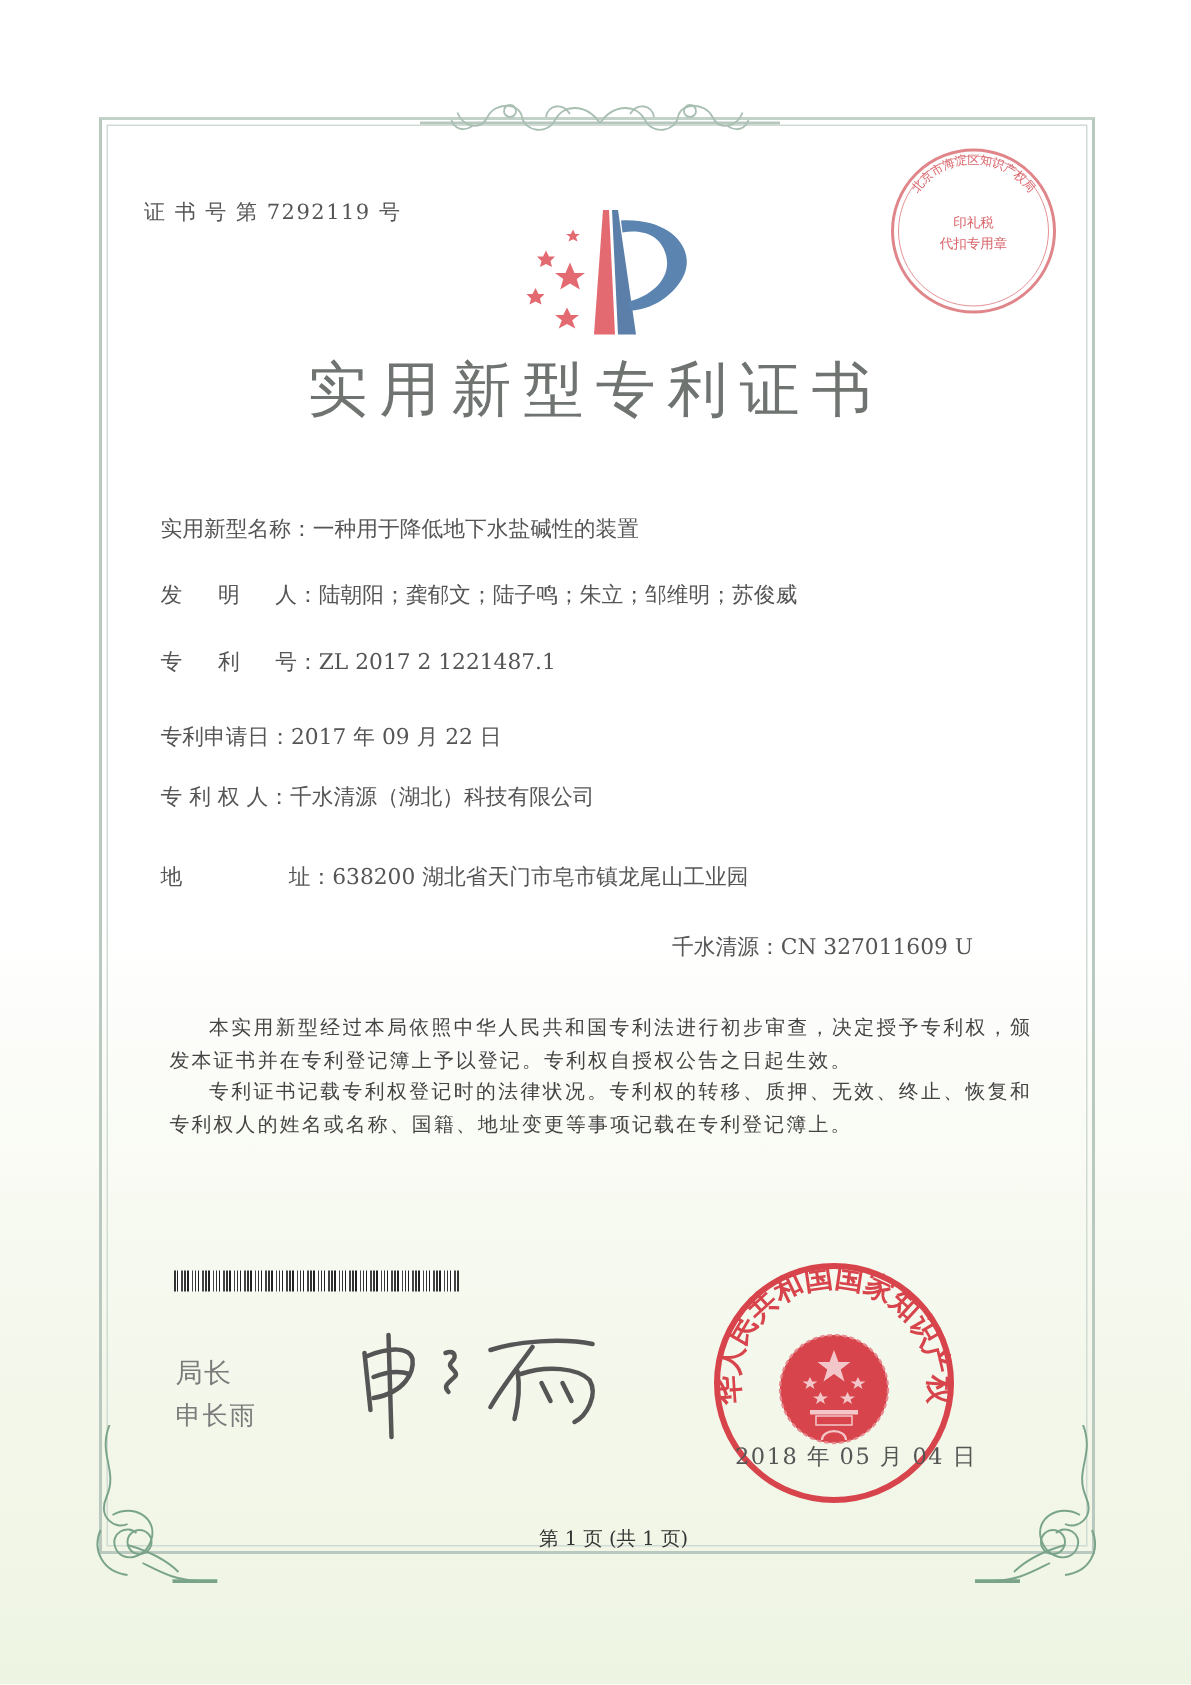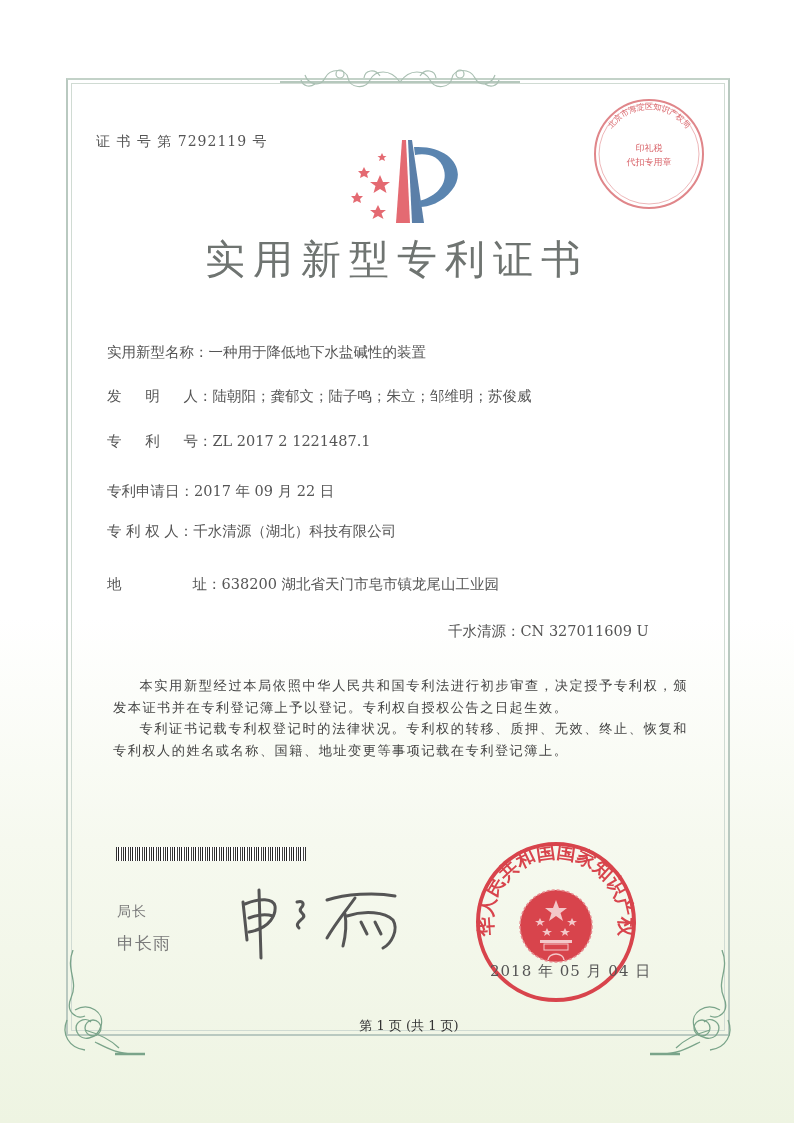--- a/index.html
+++ b/index.html
@@ -65,21 +65,21 @@
       text-align: justify;
       margin-top: 20px;
     }
     .body-text p { margin: 0; text-indent: 2em; }
 
     .barcode {
       position: absolute; left: 116px; top: 847px; width: 190px; height: 14px;
       background: repeating-linear-gradient(90deg, #333 0 1px, #fff 1px 2px, #222 2px 3px, #fff 3px 5px, #444 5px 6px, #fff 6px 7px);
     }
     .director-title {
-      position: absolute; left: 117px; top: 903px; font-size: 14px; color: #7b7b7b;
+      position: absolute; left: 117px; top: 903px; font-size: 18px; color: #7b7b7b;
       font-family: "DejaVu Sans", "Liberation Sans", sans-serif; letter-spacing: 1px; text-align: right;
     }
     .director-name {
       position: absolute; left: 117px; top: 932px; font-size: 17px; color: #7b7b7b;
       font-family: "DejaVu Sans", "Liberation Sans", sans-serif; letter-spacing: 1px;
     }
     .signature { position: absolute; left: 235px; top: 880px; width: 170px; height: 80px; }
     .official-seal { position: absolute; left: 472px; top: 838px; width: 168px; height: 168px; }
     .seal-date {
       position: absolute; left: 490px; top: 962px; font-size: 15px; color: #555;

